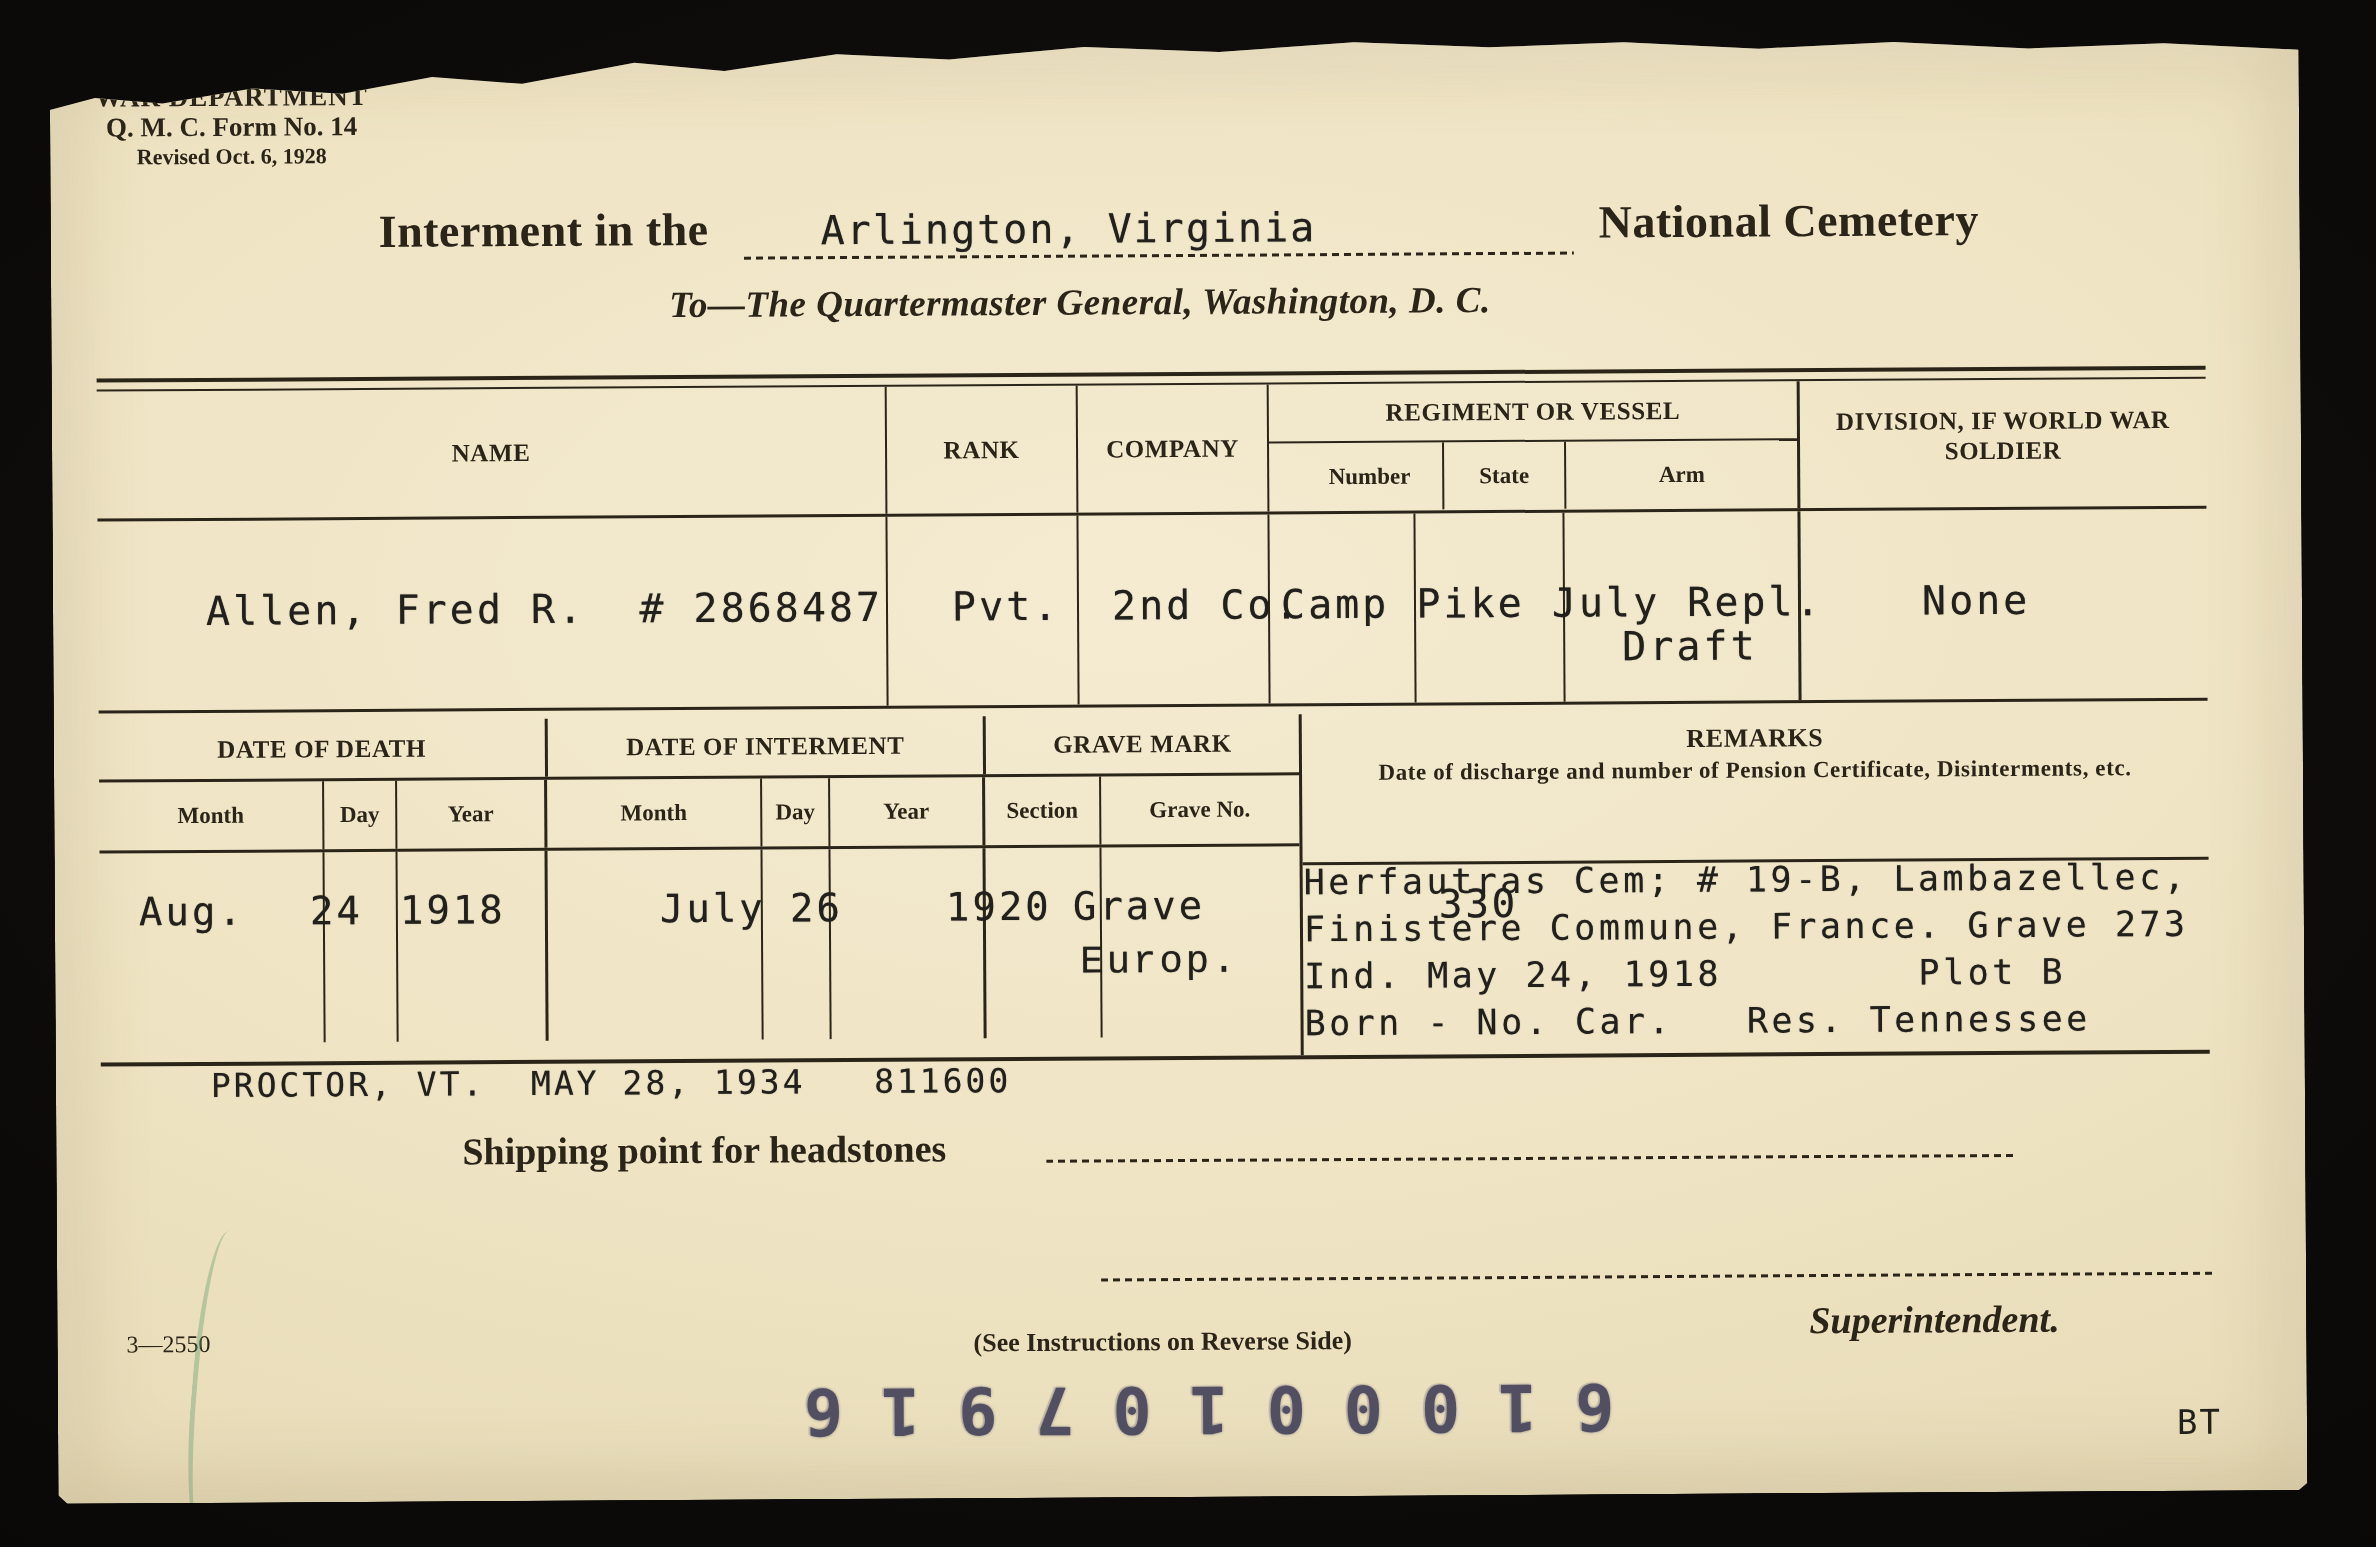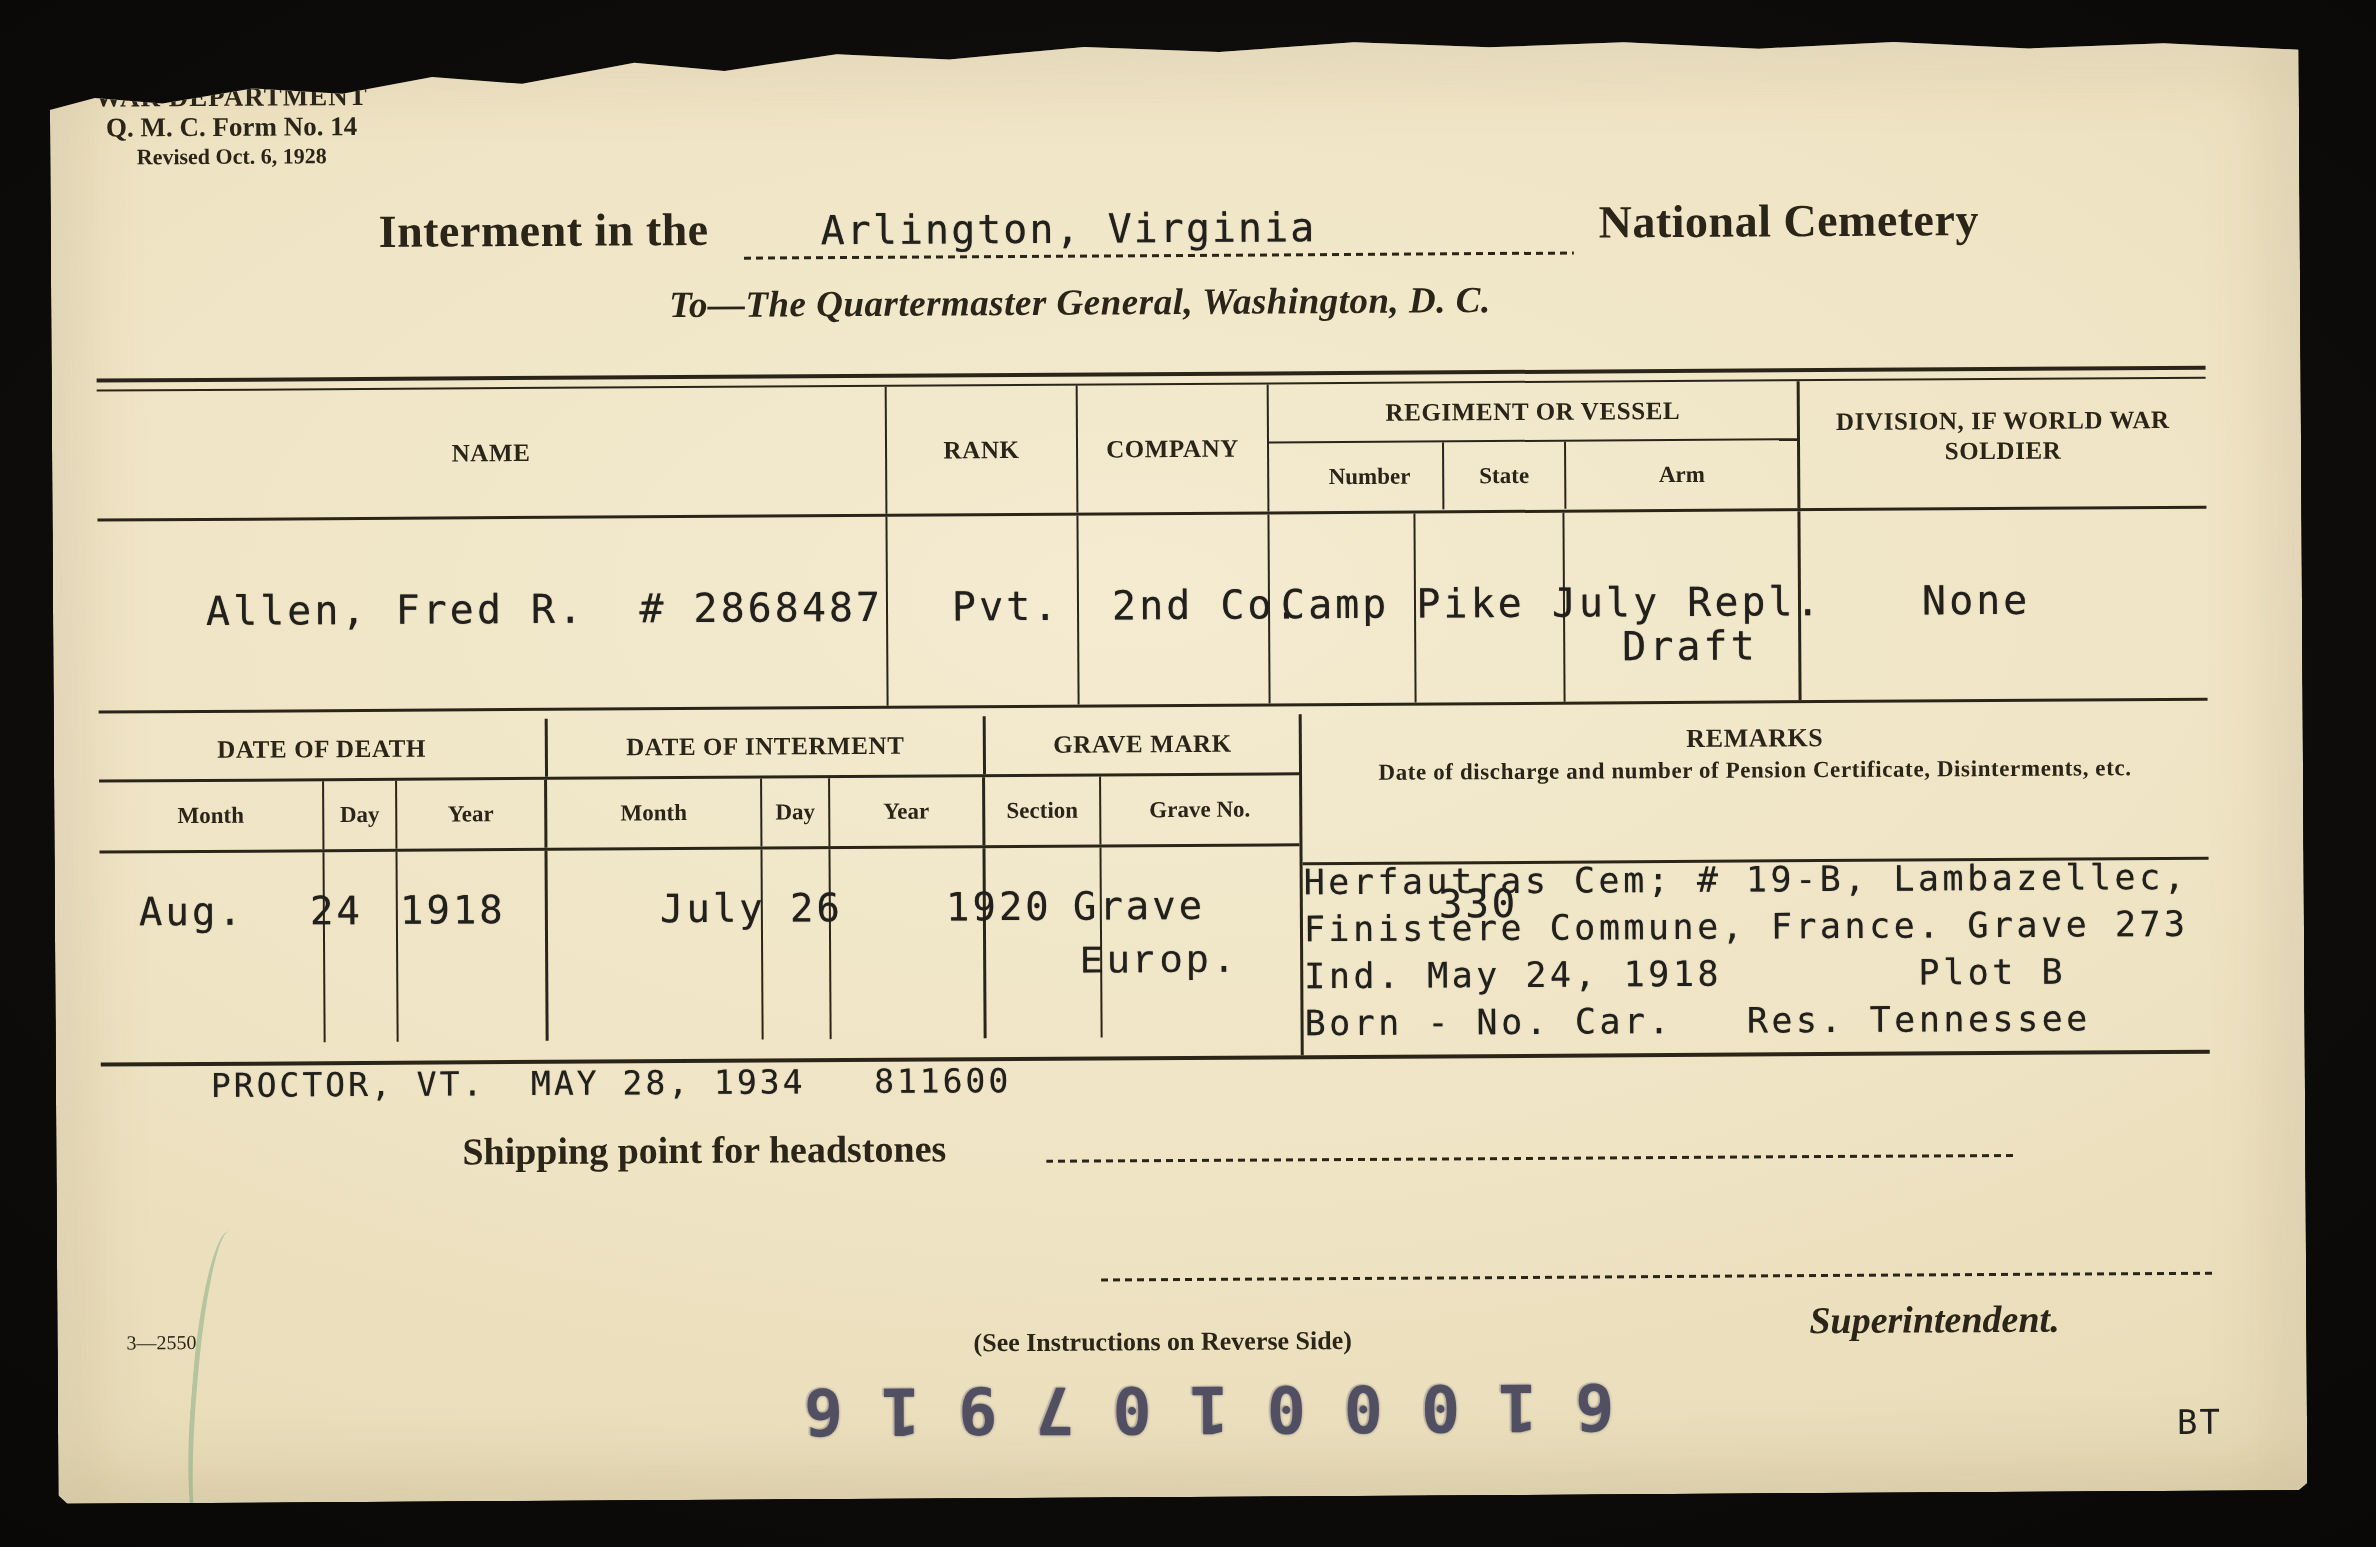--- a/index.html
+++ b/index.html
@@ -159,21 +159,21 @@
     </div>
 
     <div class="abs typed" style="left:155px;top:1018px;font-size:33px;letter-spacing:3px;">PROCTOR, VT.  MAY 28, 1934   811600</div>
 
     <div class="abs printed" style="left:406px;top:1083px;font-size:38px;font-weight:bold;">Shipping point for headstones</div>
     <div class="abs dashes" style="left:990px;top:1117px;width:970px;"></div>
 
     <div class="abs dashes" style="left:1044px;top:1236px;width:1114px;"></div>
     <div class="abs printed" style="left:1752px;top:1260px;font-size:38px;font-style:italic;font-weight:bold;">Superintendent.</div>
 
-    <div class="abs printed" style="left:69px;top:1283px;font-size:20px;text-align:right;">3—2550</div>
+    <div class="abs printed" style="left:69px;top:1283px;font-size:24px;text-align:right;">3—2550</div>
     <div class="abs printed" style="left:916px;top:1285px;font-size:26px;font-weight:bold;">(See Instructions on Reverse Side)</div>
 
     <div class="abs" style="left:708px;top:1330px;">
       <span class="stamp-digits">61000107916</span>
     </div>
 
     <div class="abs mono-small" style="left:2119px;top:1366px;font-size:34px;letter-spacing:2px;">BT</div>
 
     <div class="abs pencil" style="left:134px;top:1183px;"></div>
   </div>

